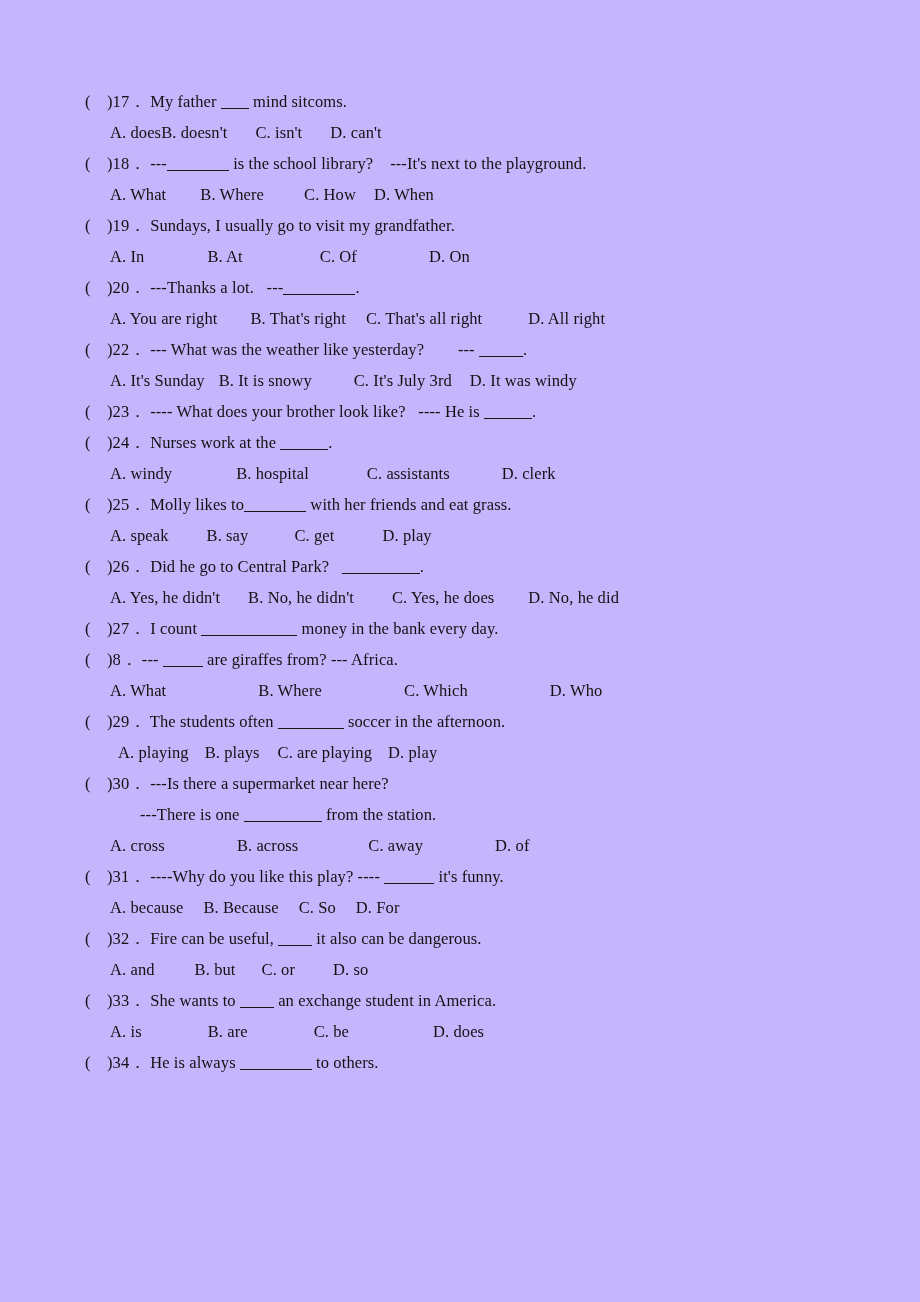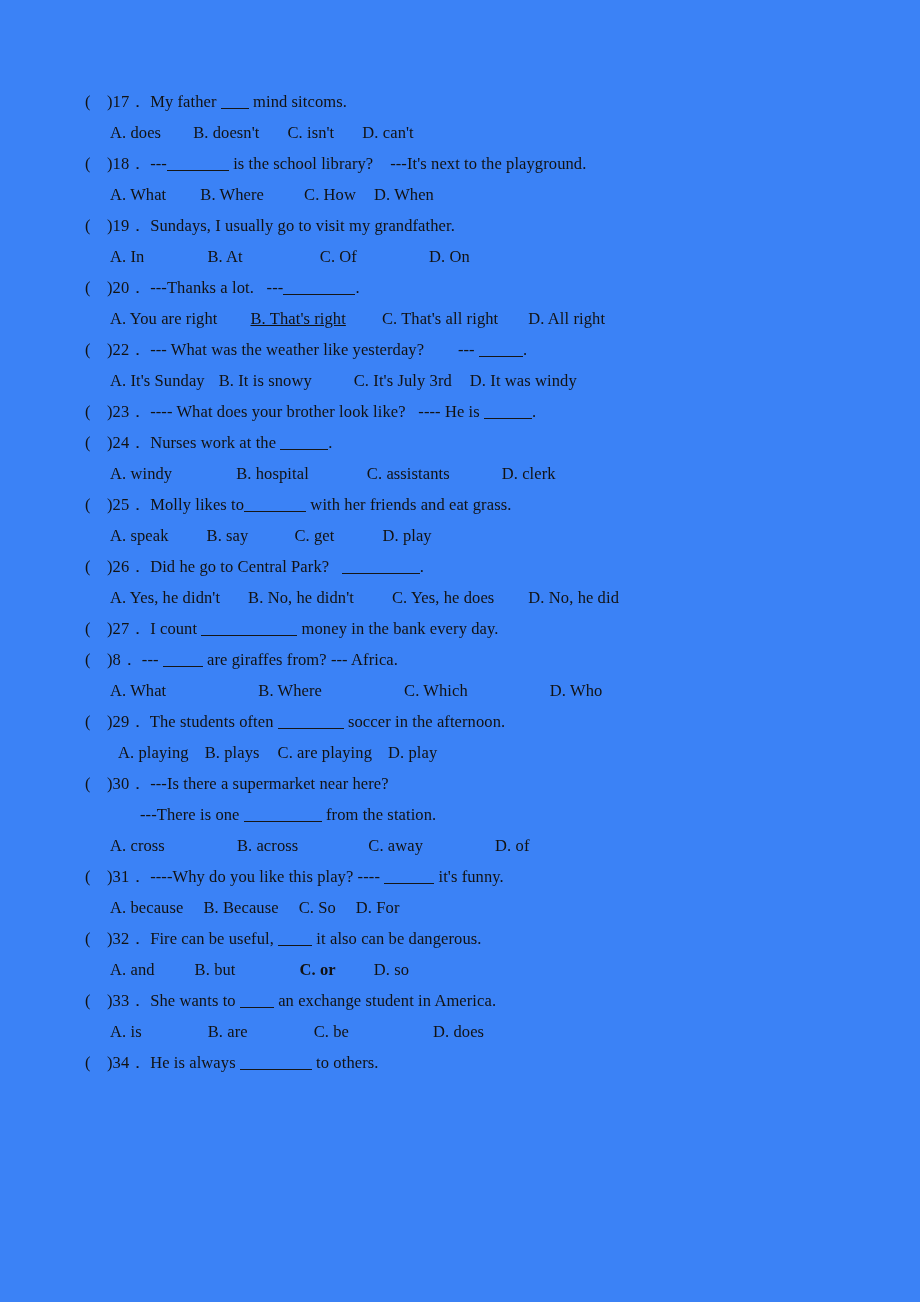--- a/index.html
+++ b/index.html
@@ -9,21 +9,21 @@
     background: #ffffff;
   }
   body {
     font-family: "Liberation Serif", "DejaVu Serif", serif;
     color: #121212;
   }
   #page {
     position: relative;
     width: 920px;
     height: 1302px;
-    background: #3b82f6;
+    background: #c4b5fd;
     overflow: hidden;
   }
   #sheet {
     position: absolute;
     left: 0;
     top: 86px;
     width: 920px;
   }
   .qblock {
     margin: 0;
@@ -74,33 +74,33 @@
     white-space: pre;
   }
 </style>
 </head>
 <body>
 
 <div id="page">
   <div id="sheet">
       <div class="qblock">
         <div class="line stem"><span class="paren">(</span><span class="qnum">)17．</span>  <span class="stemtext">My father </span><span class="blank" style="width: 28px;"></span><span class="stemtext"> mind sitcoms.</span></div>
-        <div class="line opts"><span class="opt" style="margin-right: 32px;">A. does</span><span class="opt" style="margin-right: 28px;">B. doesn't</span><span class="opt" style="margin-right: 28px;">C. isn't</span><span class="opt">D. can't</span></div>
+        <div class="line opts"><span class="opt" style="">A. does</span><span class="opt" style="margin-right: 28px;">B. doesn't</span><span class="opt" style="margin-right: 28px;">C. isn't</span><span class="opt">D. can't</span></div>
       </div>
       <div class="qblock">
         <div class="line stem"><span class="paren">(</span><span class="qnum">)18．</span>  <span class="stemtext">---</span><span class="blank" style="width: 62px;"></span><span class="stemtext"> is the school library?    ---It's next to the playground.</span></div>
         <div class="line opts"><span class="opt" style="margin-right: 34px;">A. What</span><span class="opt" style="margin-right: 40px;">B. Where</span><span class="opt" style="margin-right: 18px;">C. How</span><span class="opt">D. When</span></div>
       </div>
       <div class="qblock">
         <div class="line stem"><span class="paren">(</span><span class="qnum">)19．</span>  <span class="stemtext">Sundays, I usually go to visit my grandfather.</span><span class="stemtext"></span></div>
         <div class="line opts"><span class="opt" style="margin-right: 63px;">A. In</span><span class="opt" style="margin-right: 77px;">B. At</span><span class="opt" style="margin-right: 72px;">C. Of</span><span class="opt">D. On</span></div>
       </div>
       <div class="qblock">
         <div class="line stem"><span class="paren">(</span><span class="qnum">)20．</span>  <span class="stemtext">---Thanks a lot.   ---</span><span class="blank" style="width: 72px;"></span><span class="stemtext">.</span></div>
-        <div class="line opts"><span class="opt" style="margin-right: 33px;">A. You are right</span><span class="opt" style="margin-right: 36px; text-decoration: underline;">B. That's right</span><span class="opt" style="margin-right: 30px;">C. That's all right</span><span class="opt">D. All right</span></div>
+        <div class="line opts"><span class="opt" style="margin-right: 33px;">A. You are right</span><span class="opt" style="margin-right: 20px;">B. That's right</span><span class="opt" style="margin-right: 46px;">C. That's all right</span><span class="opt">D. All right</span></div>
       </div>
       <div class="qblock">
         <div class="line stem"><span class="paren">(</span><span class="qnum">)22．</span>  <span class="stemtext">--- What was the weather like yesterday?        --- </span><span class="blank" style="width: 44px;"></span><span class="stemtext">.</span></div>
         <div class="line opts"><span class="opt" style="margin-right: 14px;">A. It's Sunday</span><span class="opt" style="margin-right: 42px;">B. It is snowy</span><span class="opt" style="margin-right: 18px;">C. It's July 3rd</span><span class="opt">D. It was windy</span></div>
       </div>
       <div class="qblock">
         <div class="line stem"><span class="paren">(</span><span class="qnum">)23．</span>  <span class="stemtext">---- What does your brother look like?   ---- He is </span><span class="blank" style="width: 48px;"></span><span class="stemtext">.</span></div>
       </div>
       <div class="qblock">
         <div class="line stem"><span class="paren">(</span><span class="qnum">)24．</span>  <span class="stemtext">Nurses work at the </span><span class="blank" style="width: 48px;"></span><span class="stemtext">.</span></div>
@@ -129,21 +129,21 @@
         <div class="line stem"><span class="paren">(</span><span class="qnum">)30．</span>  <span class="stemtext">---Is there a supermarket near here?</span><span class="stemtext"></span></div>
         <div class="line stem-cont"><span class="stemtext">---There is one </span><span class="blank" style="width: 78px;"></span><span class="stemtext"> from the station.</span></div>
         <div class="line opts"><span class="opt" style="margin-right: 72px;">A. cross</span><span class="opt" style="margin-right: 70px;">B. across</span><span class="opt" style="margin-right: 72px;">C. away</span><span class="opt">D. of</span></div>
       </div>
       <div class="qblock">
         <div class="line stem"><span class="paren">(</span><span class="qnum">)31．</span>  <span class="stemtext">----Why do you like this play? ---- </span><span class="blank" style="width: 50px;"></span><span class="stemtext"> it's funny.</span></div>
         <div class="line opts"><span class="opt" style="margin-right: 20px;">A. because</span><span class="opt" style="margin-right: 20px;">B. Because</span><span class="opt" style="margin-right: 20px;">C. So</span><span class="opt">D. For</span></div>
       </div>
       <div class="qblock">
         <div class="line stem"><span class="paren">(</span><span class="qnum">)32．</span>  <span class="stemtext">Fire can be useful, </span><span class="blank" style="width: 34px;"></span><span class="stemtext"> it also can be dangerous.</span></div>
-        <div class="line opts"><span class="opt" style="margin-right: 40px;">A. and</span><span class="opt" style="margin-right: 64px;">B. but</span><span class="opt" style="margin-right: 38px; font-weight: bold;">C. or</span><span class="opt">D. so</span></div>
+        <div class="line opts"><span class="opt" style="margin-right: 40px;">A. and</span><span class="opt" style="margin-right: 26px;">B. but</span><span class="opt" style="margin-right: 38px;">C. or</span><span class="opt">D. so</span></div>
       </div>
       <div class="qblock">
         <div class="line stem"><span class="paren">(</span><span class="qnum">)33．</span>  <span class="stemtext">She wants to </span><span class="blank" style="width: 34px;"></span><span class="stemtext"> an exchange student in America.</span></div>
         <div class="line opts"><span class="opt" style="margin-right: 66px;">A. is</span><span class="opt" style="margin-right: 66px;">B. are</span><span class="opt" style="margin-right: 84px;">C. be</span><span class="opt">D. does</span></div>
       </div>
       <div class="qblock">
         <div class="line stem"><span class="paren">(</span><span class="qnum">)34．</span>  <span class="stemtext">He is always </span><span class="blank" style="width: 72px;"></span><span class="stemtext"> to others.</span></div>
       </div>
     </div>
 </div>

